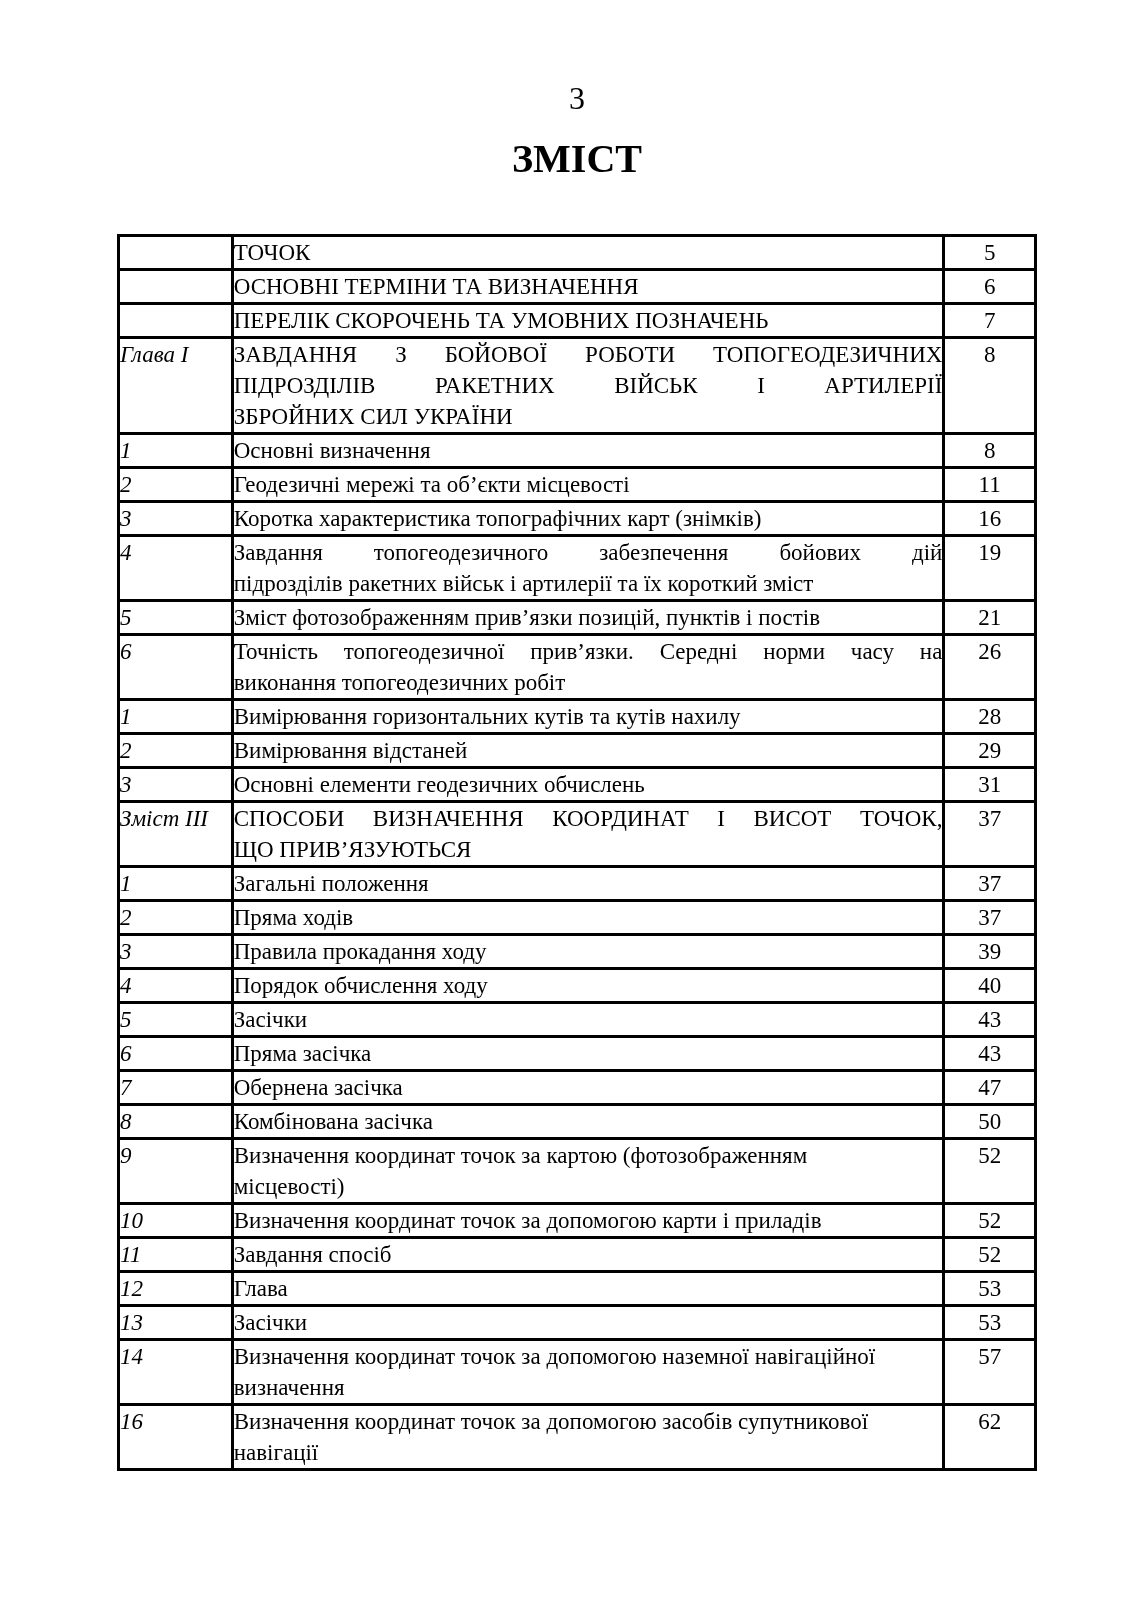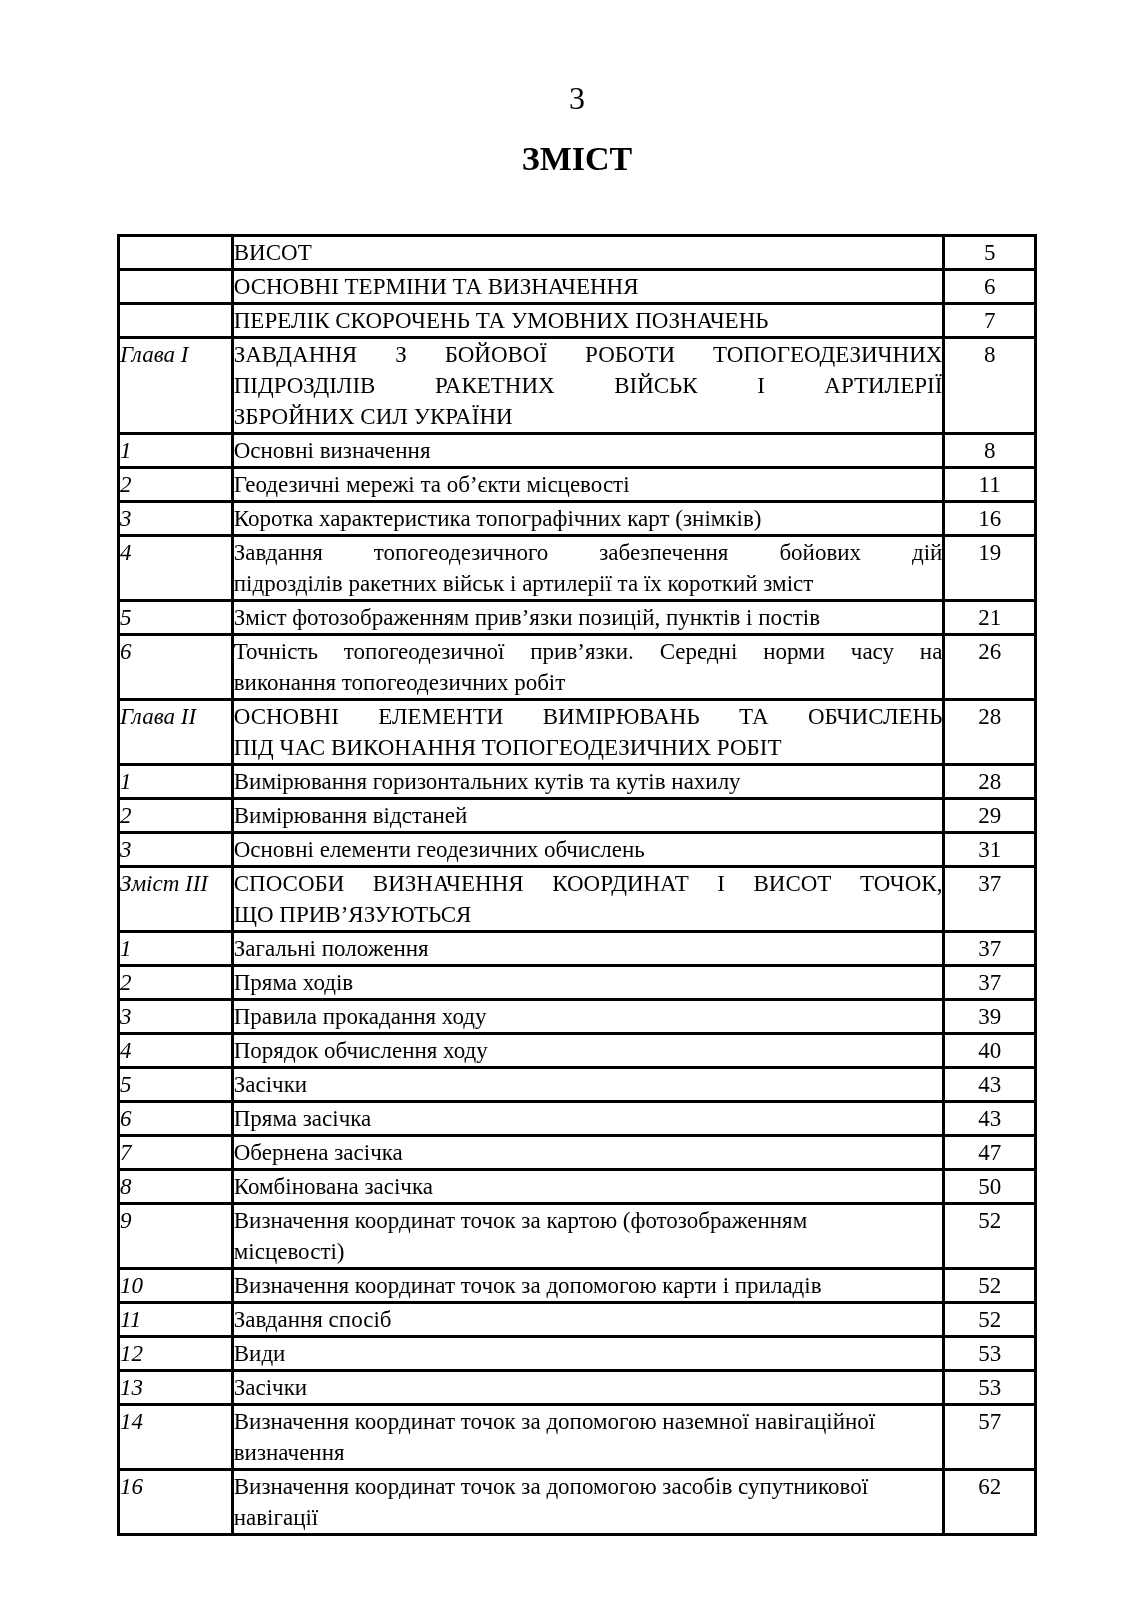--- a/index.html
+++ b/index.html
@@ -16,21 +16,21 @@
   }
   .pageno {
     padding-top: 80px;
     text-align: center;
     font-size: 32px;
     line-height: 36px;
   }
   .heading {
     margin-top: 24px;
     text-align: center;
-    font-size: 34px;
+    font-size: 40px;
     font-weight: 700;
     line-height: 38px;
   }
   table.toc {
     margin-top: 56px;
     width: 920px;
     border-collapse: collapse;
     table-layout: fixed;
   }
   table.toc td {
@@ -57,21 +57,21 @@
 <body>
 
 <div class="content">
   <div class="pageno">3</div>
   <div class="heading">ЗМІСТ</div>
   <table class="toc">
     <tbody>
         <tr>
           <td class="c-num"></td>
           <td class="c-ttl">
-            <div class="line">ВИСОТ</div>
+            <div class="line">ТОЧОК</div>
           </td>
           <td class="c-pg">5</td>
         </tr>
         <tr>
           <td class="c-num"></td>
           <td class="c-ttl">
             <div class="line">ОСНОВНІ ТЕРМІНИ ТА ВИЗНАЧЕННЯ</div>
           </td>
           <td class="c-pg">6</td>
         </tr>
@@ -129,28 +129,20 @@
         </tr>
         <tr>
           <td class="c-num">6</td>
           <td class="c-ttl">
             <div class="line just">Точність топогеодезичної прив’язки. Середні норми часу на</div>
             <div class="line">виконання топогеодезичних робіт</div>
           </td>
           <td class="c-pg">26</td>
         </tr>
         <tr>
-          <td class="c-num">Глава II</td>
-          <td class="c-ttl">
-            <div class="line just">ОСНОВНІ ЕЛЕМЕНТИ ВИМІРЮВАНЬ ТА ОБЧИСЛЕНЬ</div>
-            <div class="line">ПІД ЧАС ВИКОНАННЯ ТОПОГЕОДЕЗИЧНИХ РОБІТ</div>
-          </td>
-          <td class="c-pg">28</td>
-        </tr>
-        <tr>
           <td class="c-num">1</td>
           <td class="c-ttl">
             <div class="line">Вимірювання горизонтальних кутів та кутів нахилу</div>
           </td>
           <td class="c-pg">28</td>
         </tr>
         <tr>
           <td class="c-num">2</td>
           <td class="c-ttl">
             <div class="line">Вимірювання відстаней</div>
@@ -246,21 +238,21 @@
         <tr>
           <td class="c-num">11</td>
           <td class="c-ttl">
             <div class="line">Завдання спосіб</div>
           </td>
           <td class="c-pg">52</td>
         </tr>
         <tr>
           <td class="c-num">12</td>
           <td class="c-ttl">
-            <div class="line">Види</div>
+            <div class="line">Глава</div>
           </td>
           <td class="c-pg">53</td>
         </tr>
         <tr>
           <td class="c-num">13</td>
           <td class="c-ttl">
             <div class="line">Засічки</div>
           </td>
           <td class="c-pg">53</td>
         </tr>

